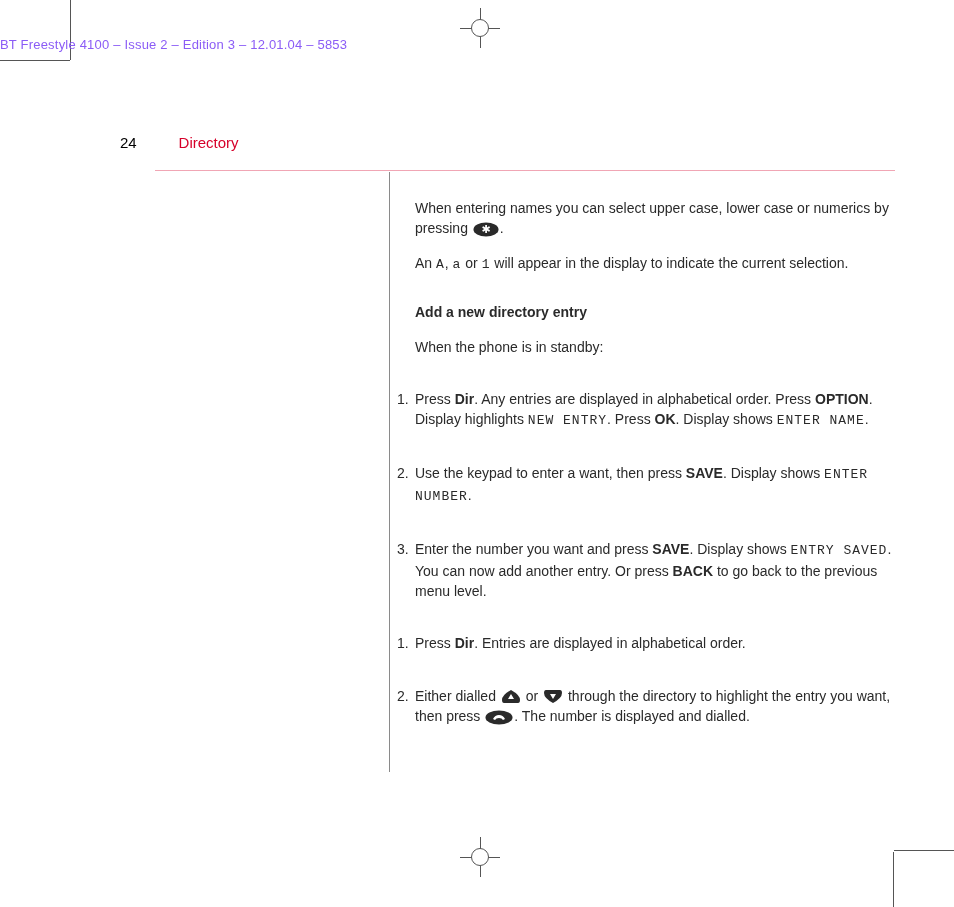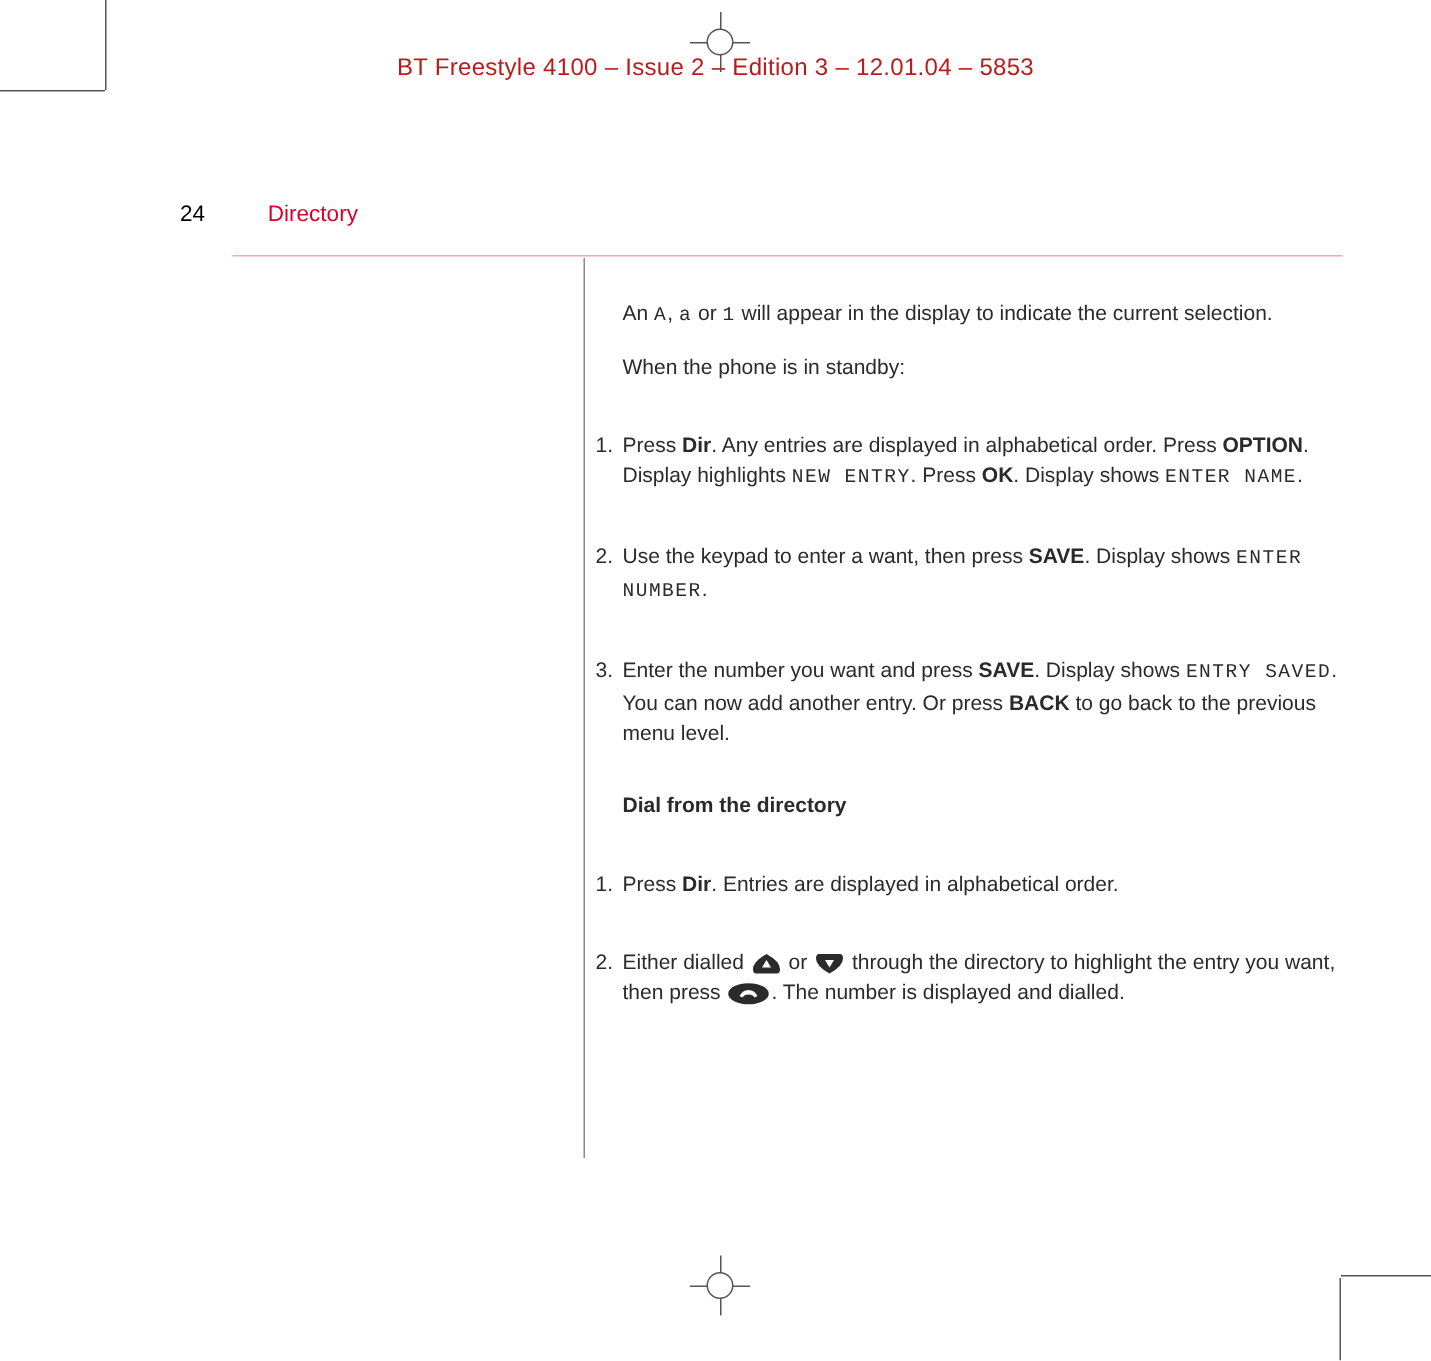--- a/index.html
+++ b/index.html
@@ -31,23 +31,23 @@
   .reg-mark .vline { position: absolute; left: 50%; top: 0; height: 100%; width: 1px; background: #555; }
   .reg-mark .circ { position: absolute; top: 50%; left: 50%; width: 16px; height: 16px; border: 1px solid #555; border-radius: 50%; transform: translate(-50%, -50%); background: #fff; }
   .reg-top { top: 8px; left: 460px; }
   .reg-bot { bottom: 30px; left: 460px; }
 
   .doc-header {
     position: absolute;
     top: 37px;
     left: 0;
     width: 100%;
-    text-align: center;
-    font-size: 16px;
-    color: #b91c1c;
+    text-align: left;
+    font-size: 13px;
+    color: #8b5cf6;
     letter-spacing: 0.2px;
   }
 
   .page-num-section {
     position: absolute;
     top: 134px;
     left: 120px;
     width: 770px;
   }
   .page-num {
@@ -150,41 +150,50 @@
 
 <div class="page-num-section">
   <span class="page-num">24</span>
   <span class="section-title">Directory</span>
 </div>
 <div class="rule"></div>
 <div class="vdiv"></div>
 
 <div class="content">
 
+  <p>
+    <span>When entering names you can select upper case, lower case or numerics by pressing </span>
+    <span class="key-icon">
+      <svg width="26" height="15" viewBox="0 0 26 15">
+        <ellipse cx="13" cy="7.5" rx="12.5" ry="7" fill="#2a2a2a"></ellipse>
+        <text x="13" y="11" text-anchor="middle" font-size="11" fill="#fff" font-family="Arial">✱</text>
+      </svg>
+    </span><span>.</span>
+  </p>
 
   <p>
     <span>An </span><span class="lcd">A</span><span>, </span><span class="lcd">a</span><span> or </span><span class="lcd">1</span><span> will appear in the display to indicate the current selection.</span>
   </p>
 
+  <h4 class="gap">Add a new directory entry</h4>
 
   <p>When the phone is in standby:</p>
 
   <ol>
     <li>
       <span>Press </span><strong>Dir</strong><span>. Any entries are displayed in alphabetical order. Press </span><strong>OPTION</strong><span>. Display highlights </span><span class="lcd">NEW ENTRY</span><span>. Press </span><strong>OK</strong><span>. Display shows </span><span class="lcd">ENTER NAME</span><span>.</span>
     </li>
     <li>
       <span>Use the keypad to enter a want, then press </span><strong>SAVE</strong><span>. Display shows </span><span class="lcd">ENTER NUMBER</span><span>.</span>
     </li>
     <li>
       <span>Enter the number you want and press </span><strong>SAVE</strong><span>. Display shows </span><span class="lcd">ENTRY SAVED</span><span>. You can now add another entry. Or press </span><strong>BACK</strong><span> to go back to the previous menu level.</span>
     </li>
   </ol>
 
-  <h4 class="gap">Dial from the directory</h4>
 
   <ol>
     <li>
       <span>Press </span><strong>Dir</strong><span>. Entries are displayed in alphabetical order.</span>
     </li>
     <li>
       <span>Either dialled </span>
       <span class="key-icon">
         <svg width="20" height="15" viewBox="0 0 20 15">
           <path d="M3 14 Q1 14 1 11 Q1 6 10 1 Q19 6 19 11 Q19 14 17 14 Z" fill="#2a2a2a"></path>

